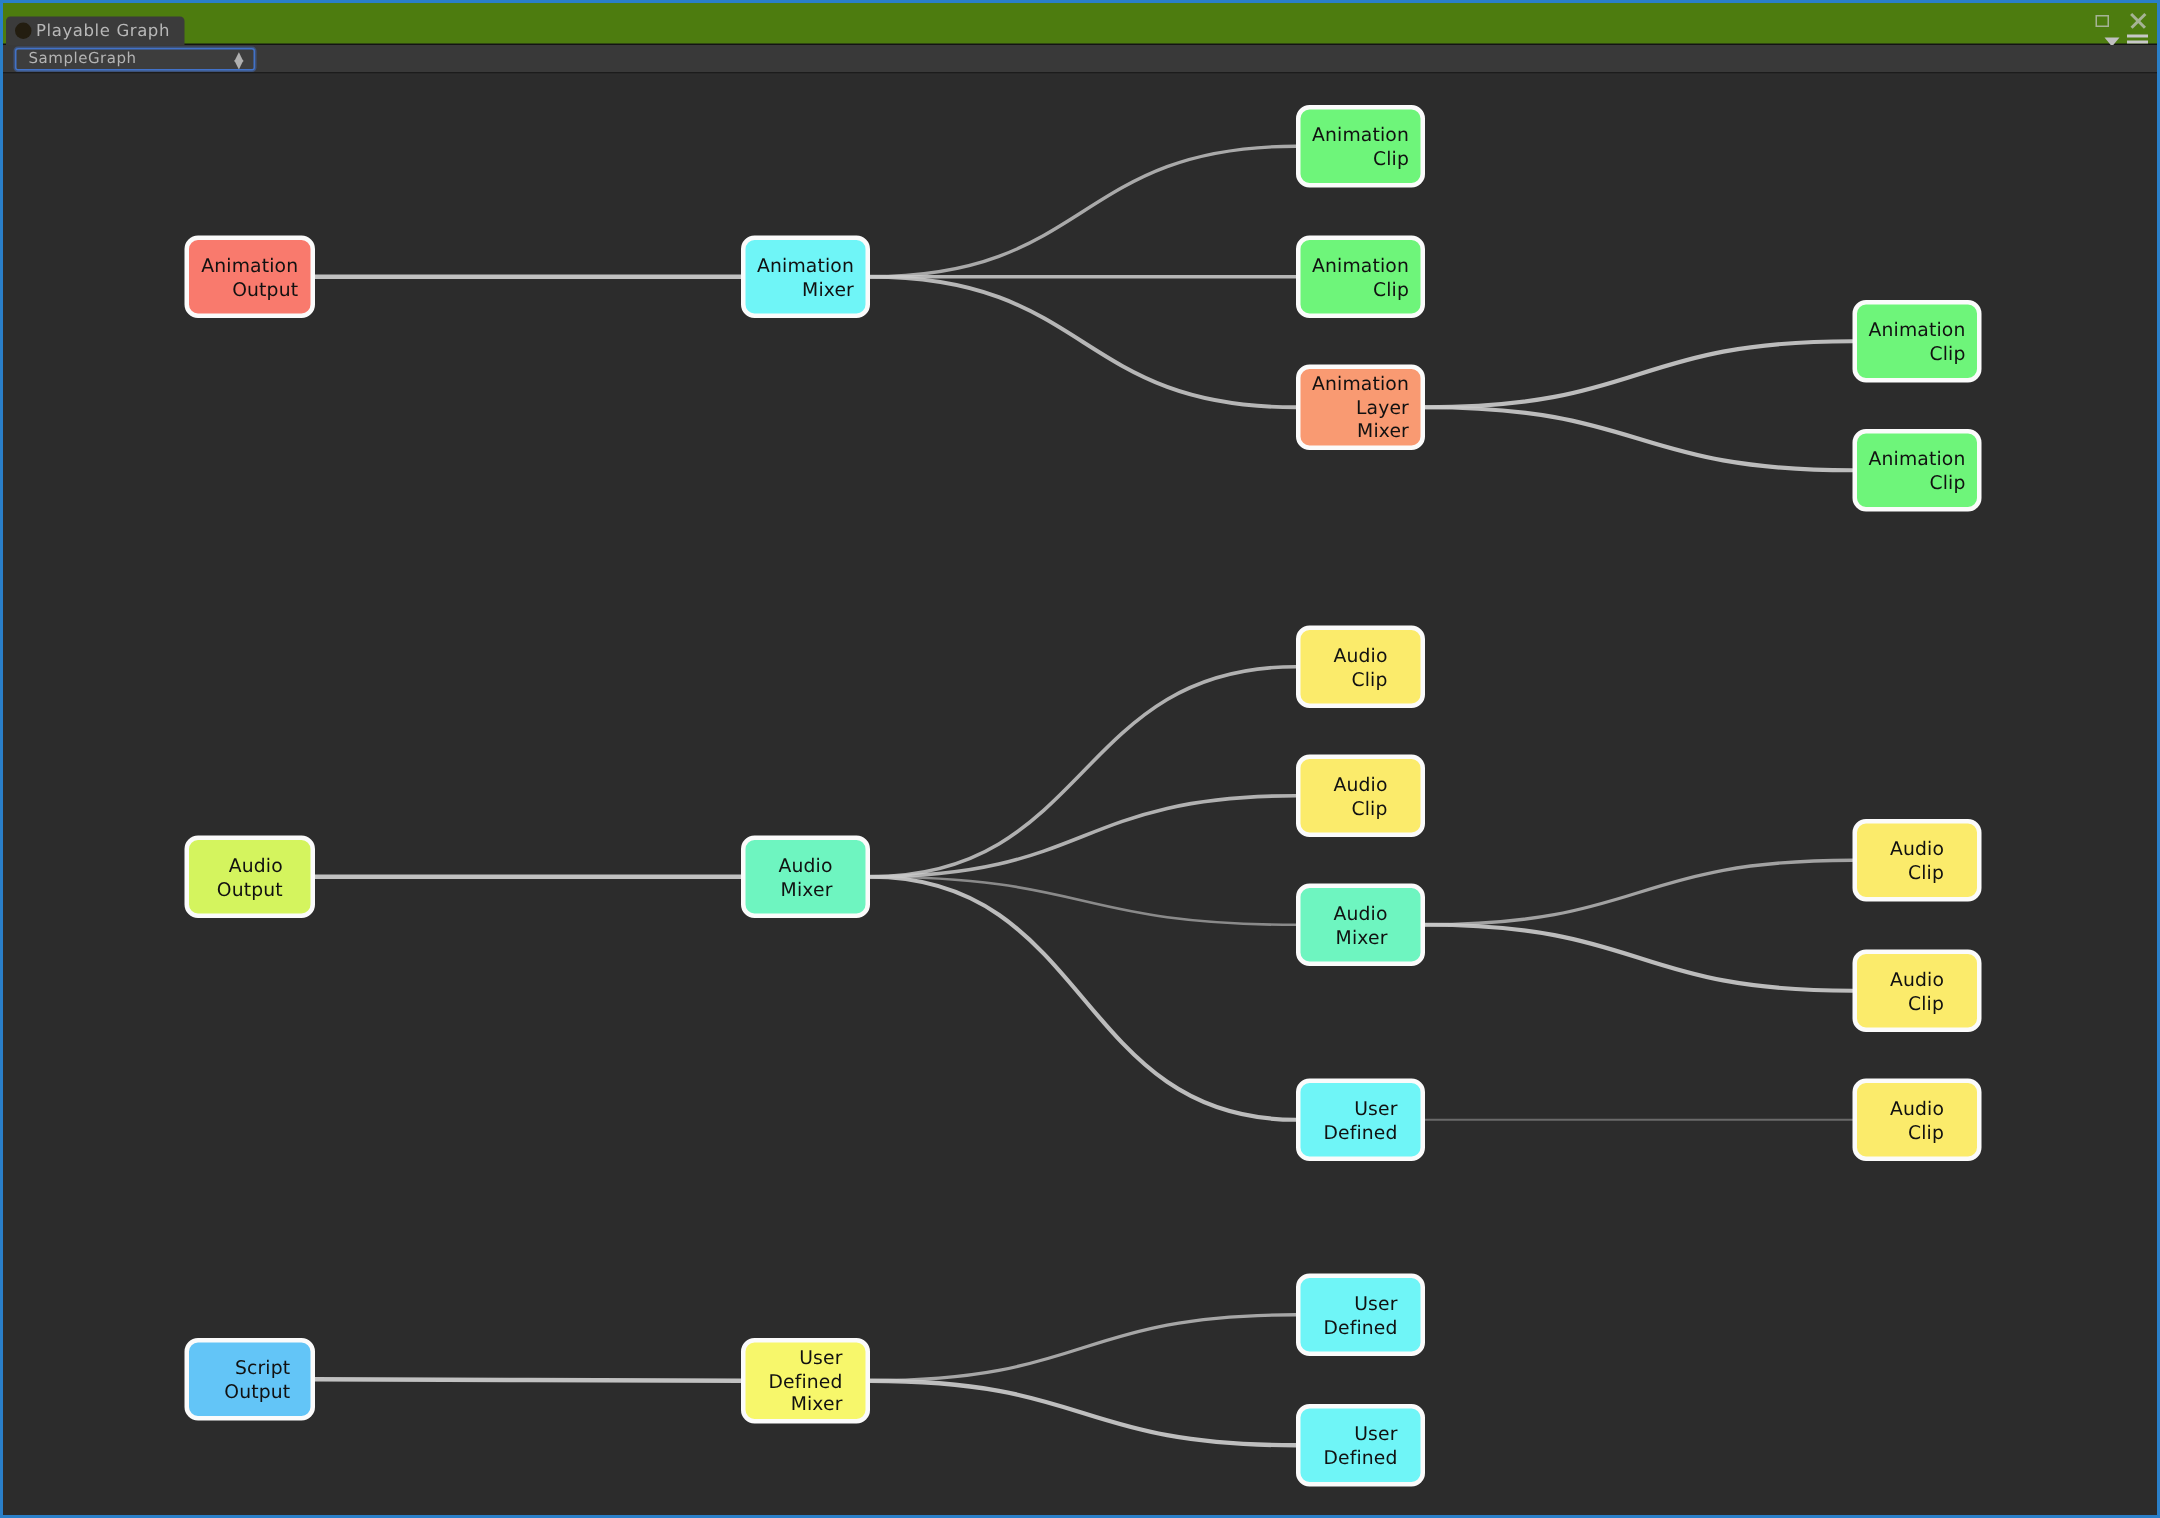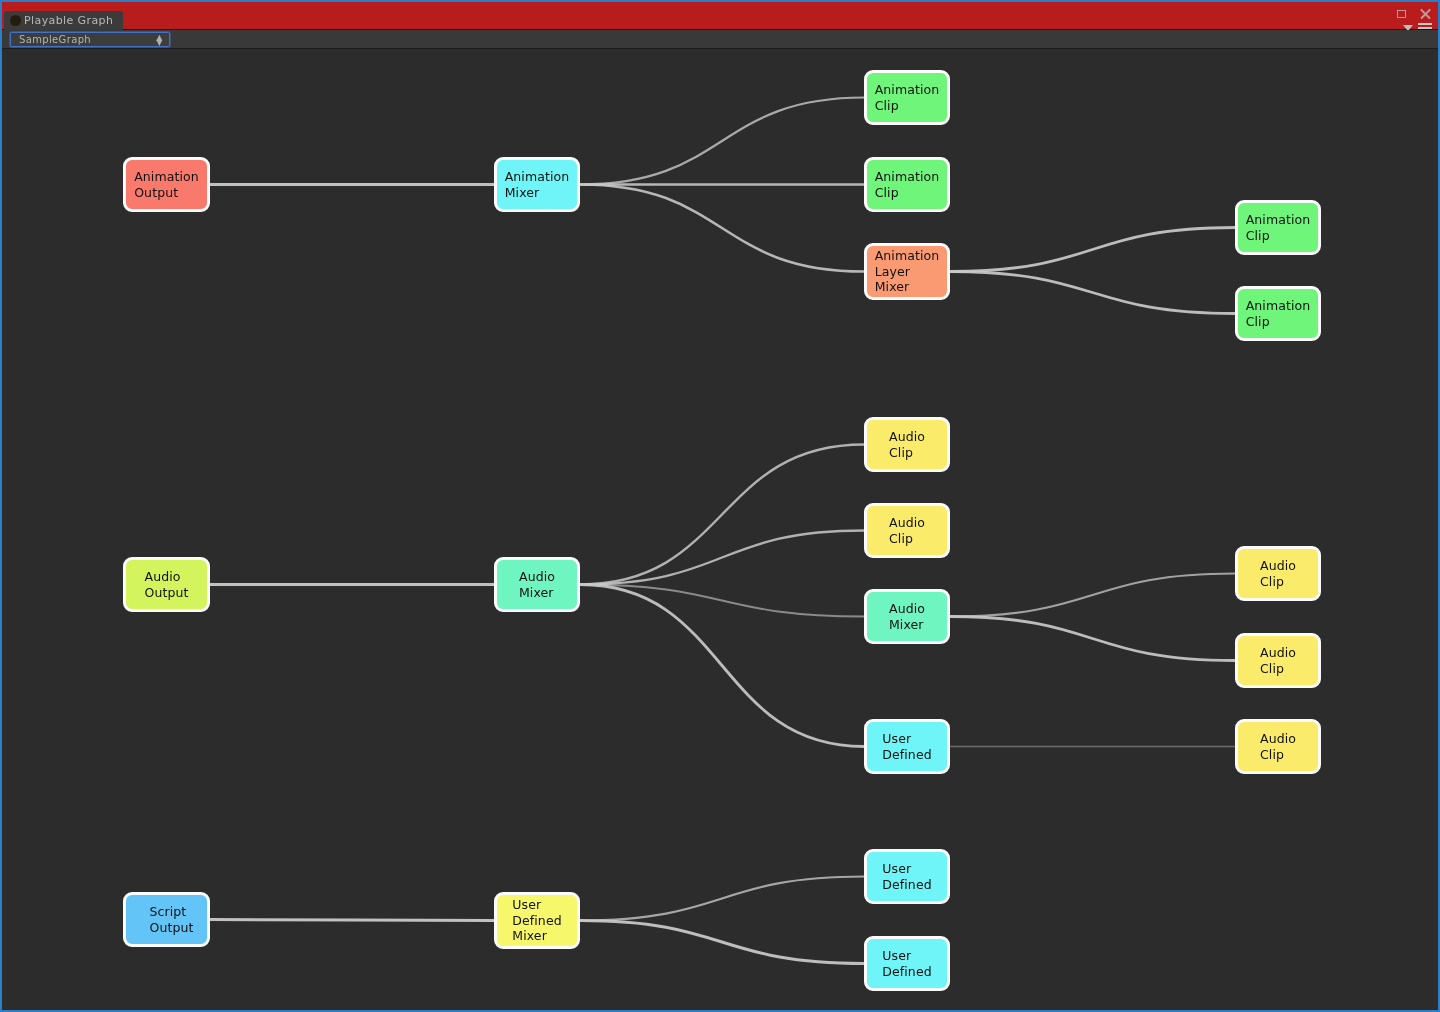--- a/index.html
+++ b/index.html
@@ -18,21 +18,21 @@
     overflow: hidden;
     font-family: "DejaVu Sans", sans-serif;
   }
 
   
   #titlebar {
     position: absolute;
     left: 0; top: 0;
     width: 100%;
     height: 28px;
-    background: #b91c1c;
+    background: #4d7c0f;
     border-bottom: 1px solid #141414;
     box-sizing: border-box;
   }
   #tab {
     position: absolute;
     left: 2px; top: 9px;
     height: 19px;
     padding: 0 10px 0 20px;
     background: #3b3b3b;
     border-radius: 3px 3px 0 0;
@@ -167,21 +167,21 @@
 
   
   .node {
     position: absolute;
     border: 3px solid #fbfbfb;
     border-radius: 9px;
     box-sizing: border-box;
     display: flex;
     align-items: center;
     justify-content: center;
-    text-align: left;
+    text-align: right;
     color: #111111;
     font-size: 12.5px;
     line-height: 15.5px;
     font-family: "DejaVu Sans", sans-serif;
     white-space: pre-line;
     letter-spacing: .1px;
   }
 </style>
 </head>
 <body>

